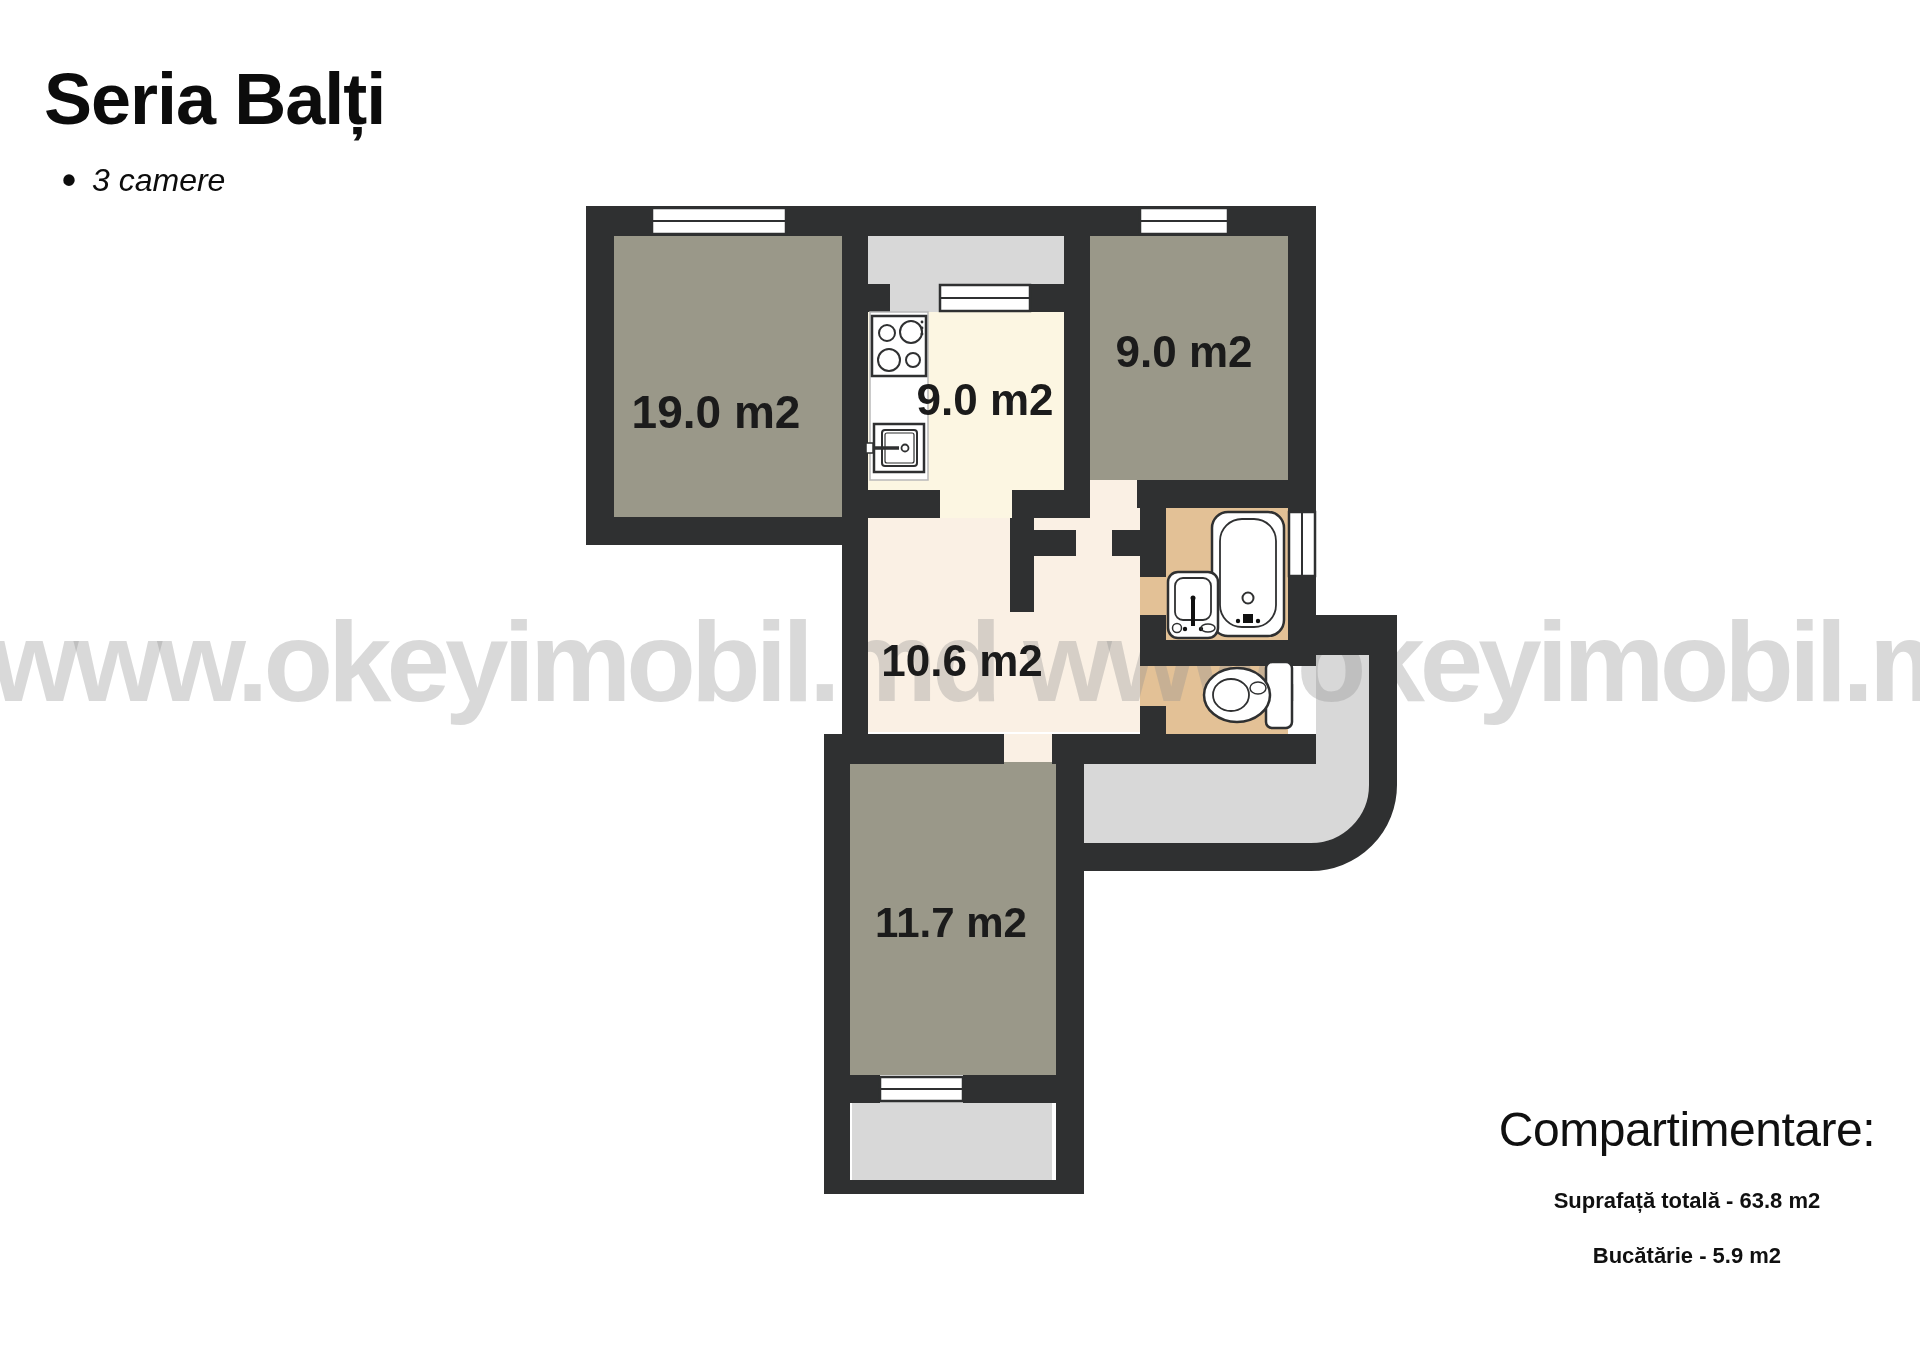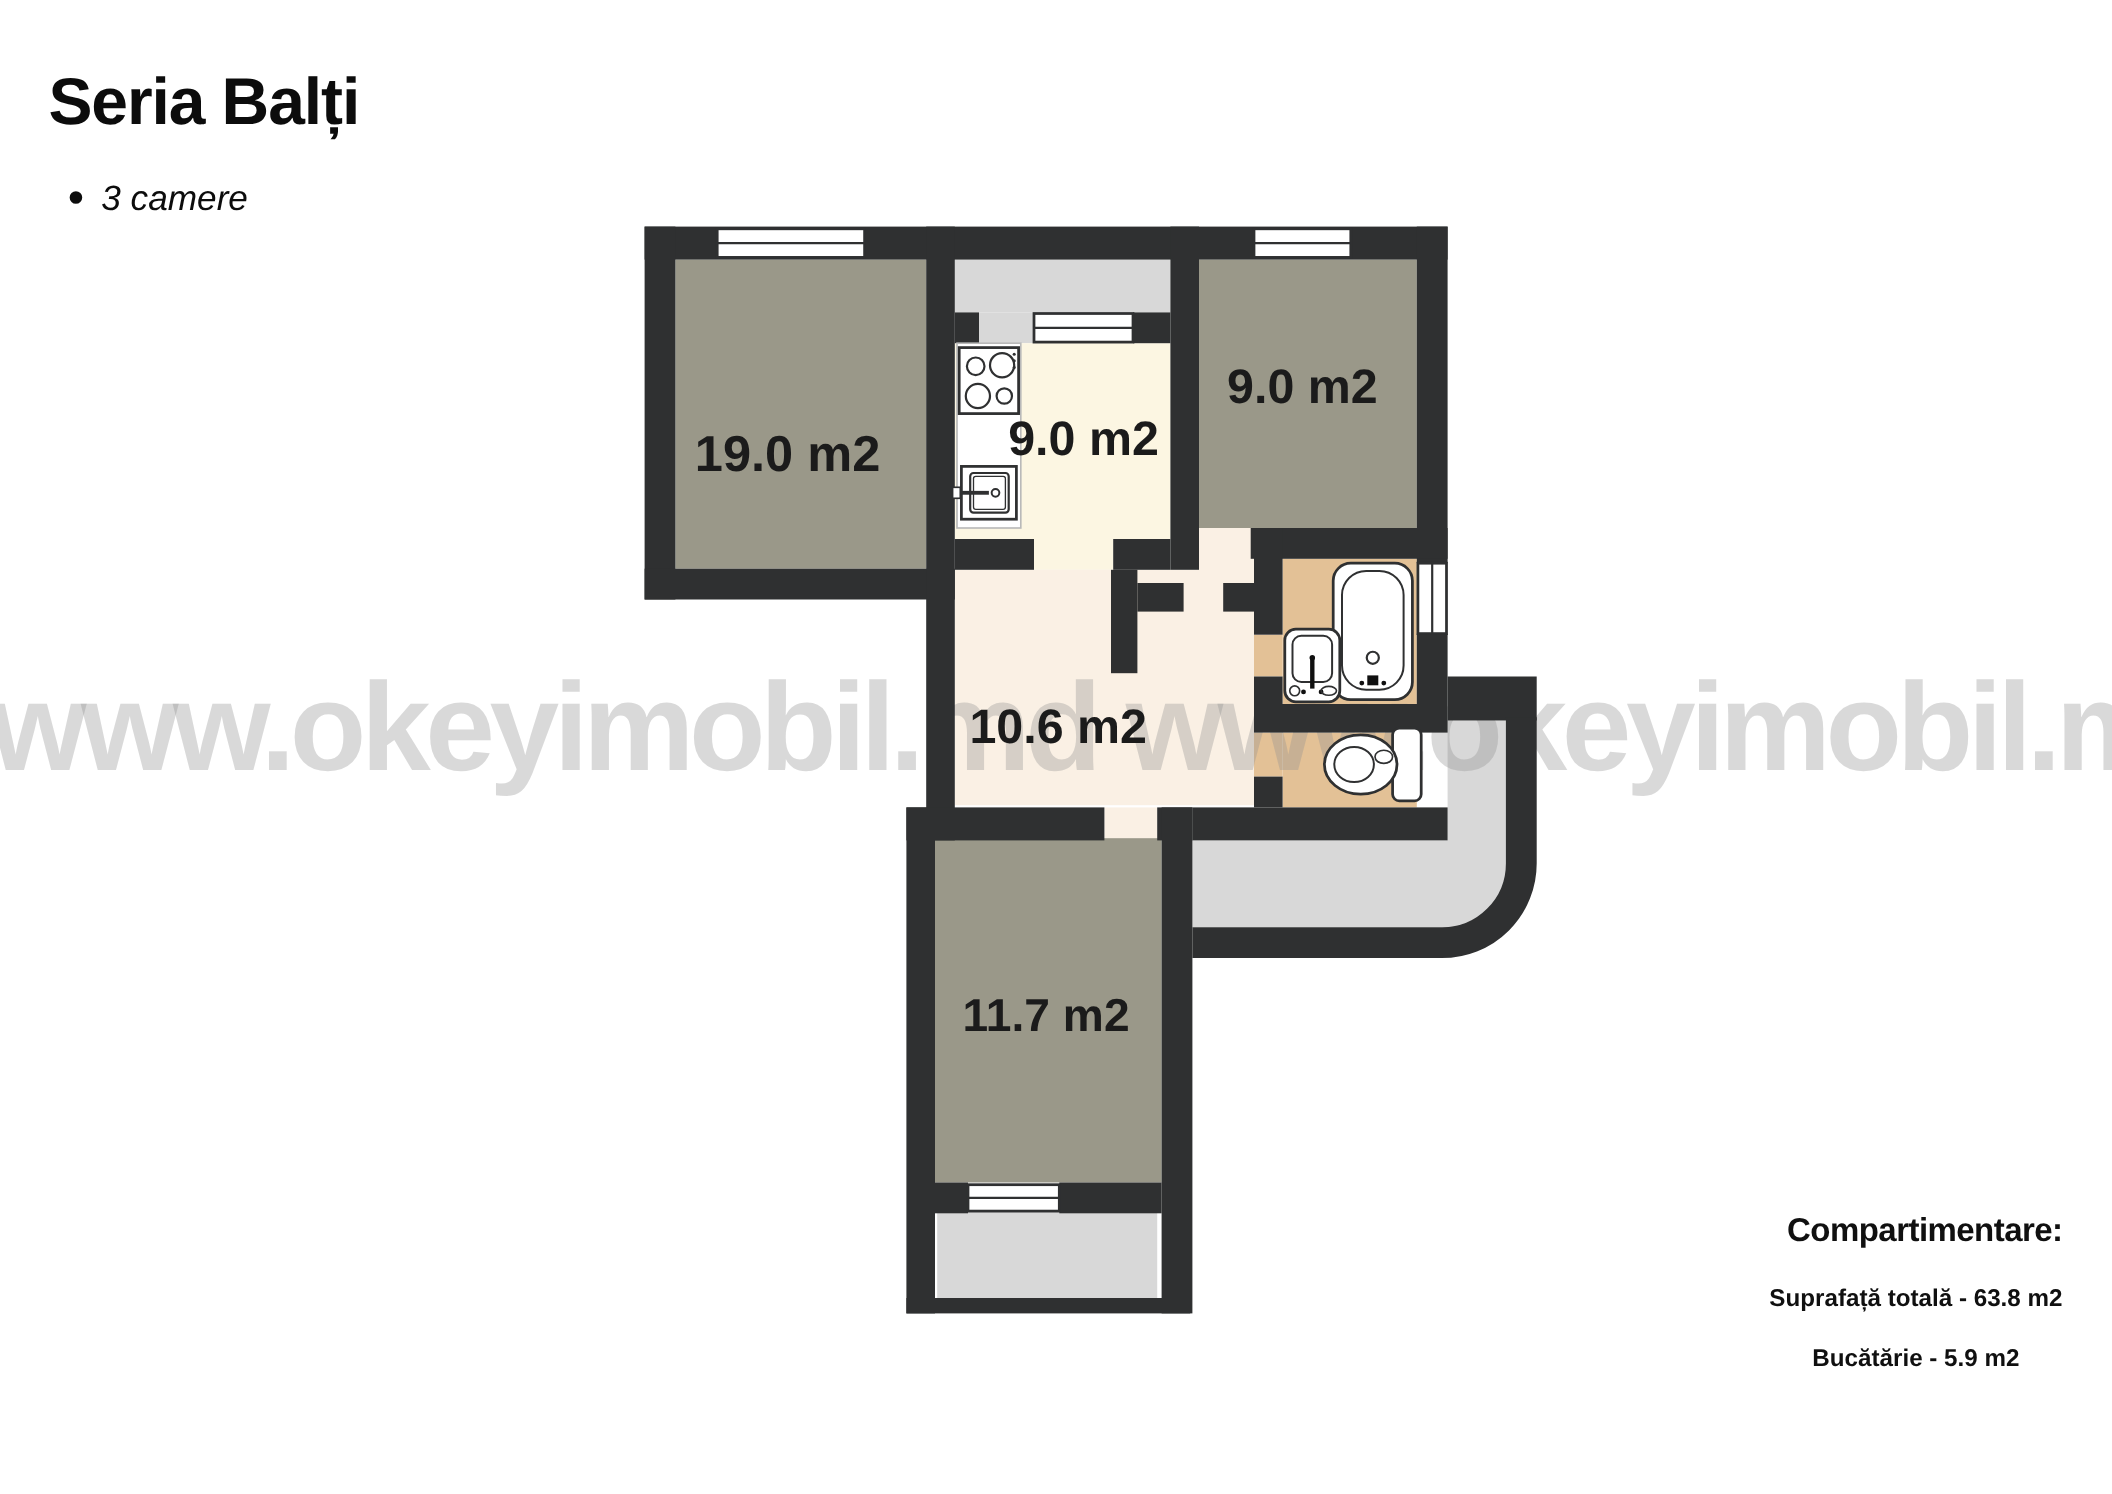--- a/index.html
+++ b/index.html
@@ -5,21 +5,21 @@
   html,body{margin:0;padding:0;background:#ffffff;}
   .page{
     position:relative;width:1920px;height:1358px;background:#ffffff;
     overflow:hidden;font-family:"Liberation Sans",sans-serif;
   }
   .layer{position:absolute;left:0;top:0;width:1920px;height:1358px;}
   .z1{z-index:1}.z3{z-index:3}
 
   .title{
     position:absolute;left:44px;top:58px;z-index:5;
-    font-size:60px;font-weight:800;color:#0c0c0c;letter-spacing:-1px;
+    font-size:72px;font-weight:800;color:#0c0c0c;letter-spacing:-1px;
   }
   .subtitle-row{
     position:absolute;left:62px;top:160px;z-index:5;display:flex;align-items:center;gap:16px;
     color:#0c0c0c;
   }
   .subtitle-row .bullet{font-size:40px;line-height:40px;font-weight:700;}
   .subtitle-row .subtitle{font-size:32px;font-style:italic;font-weight:500;}
 
   .watermark{
     position:absolute;left:-10px;top:596px;z-index:2;
@@ -33,21 +33,21 @@
   }
   .lbl-living{font-size:46px;}
   .lbl-kitchen{font-size:44px;}
   .lbl-bed1{font-size:44px;}
   .lbl-hall{font-size:44px;}
   .lbl-bed2{font-size:42px;}
 
   .details{
     position:absolute;right:45px;top:1102px;z-index:5;text-align:right;color:#101010;
   }
-  .details .details-title{font-size:30px;font-weight:700;margin-bottom:16px;letter-spacing:-0.5px;}
+  .details .details-title{font-size:48px;font-weight:400;margin-bottom:16px;letter-spacing:-0.5px;}
   .details .details-item{font-size:22px;font-weight:700;line-height:55px;text-align:center;}
 
   svg{display:block;}
 </style>
 </head>
 <body>
 
 <div class="page">
 
   <div class="title">Seria Balți</div>

